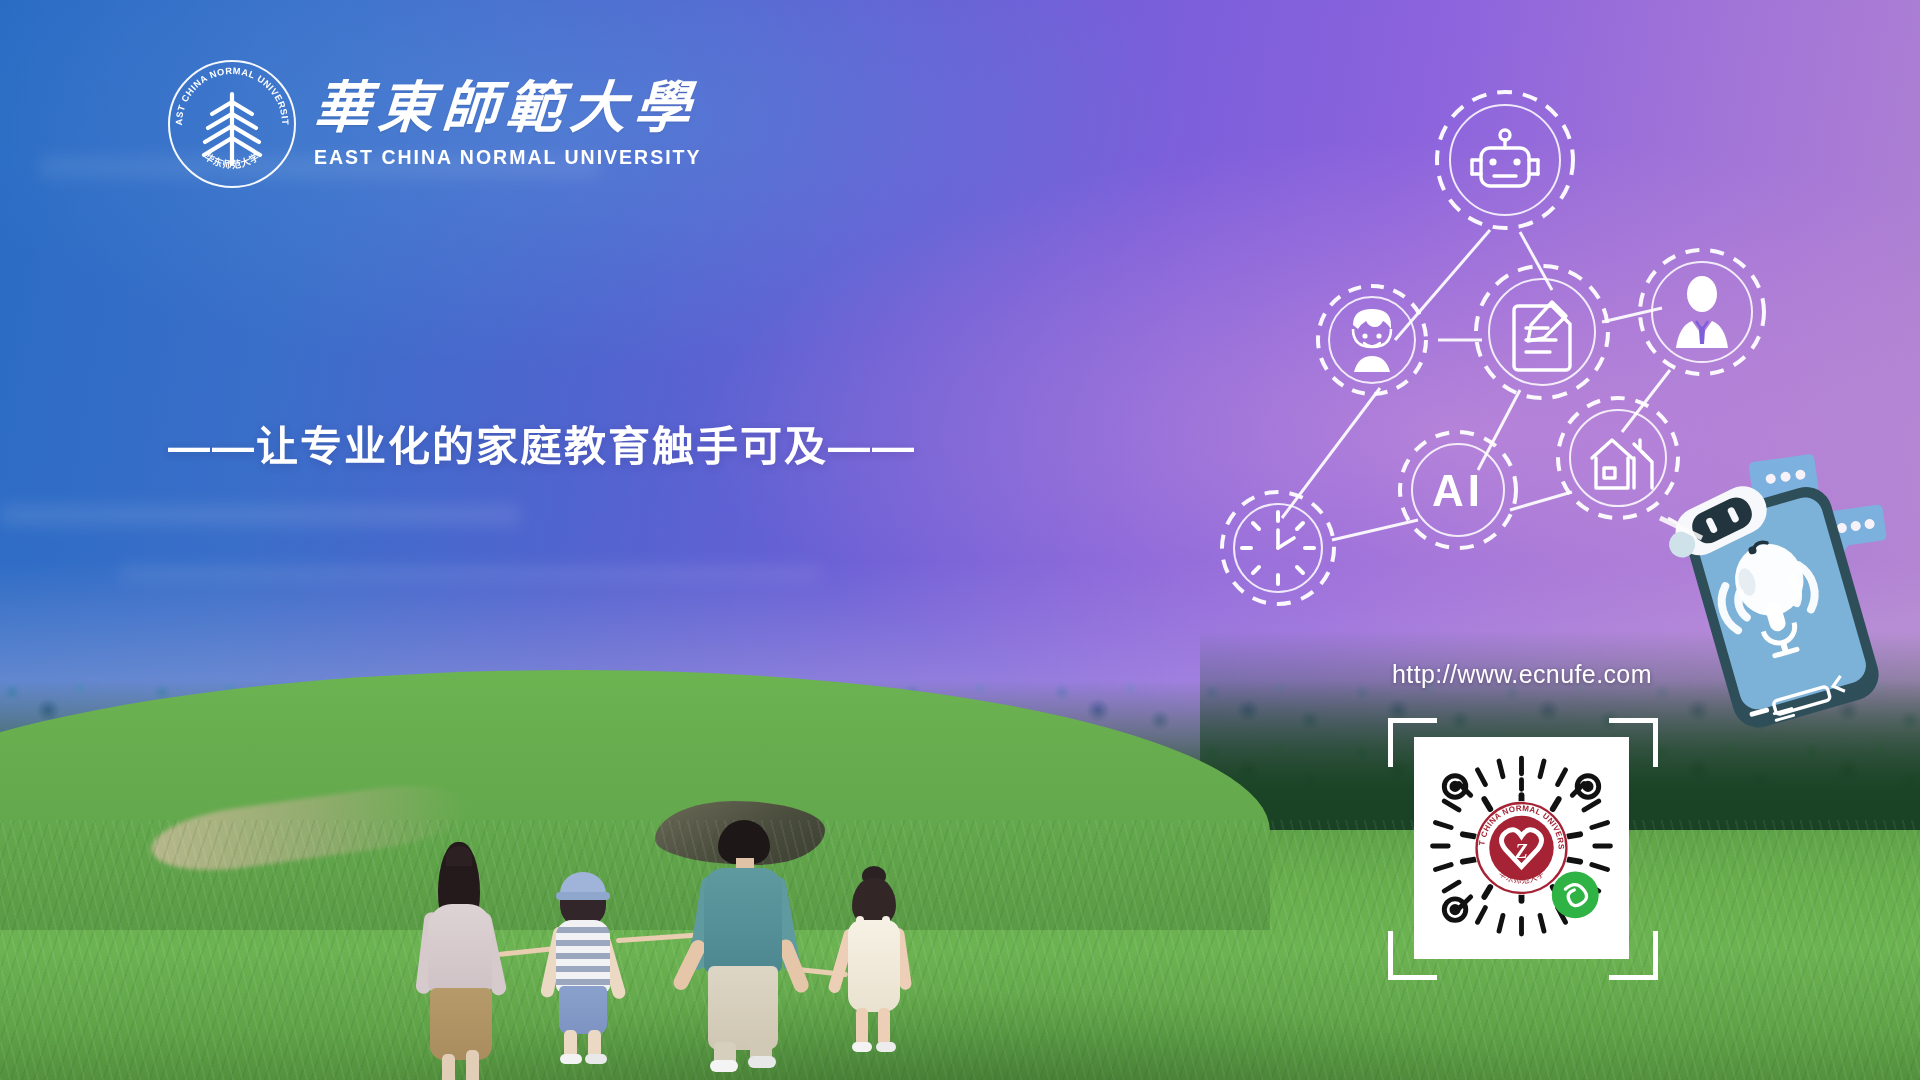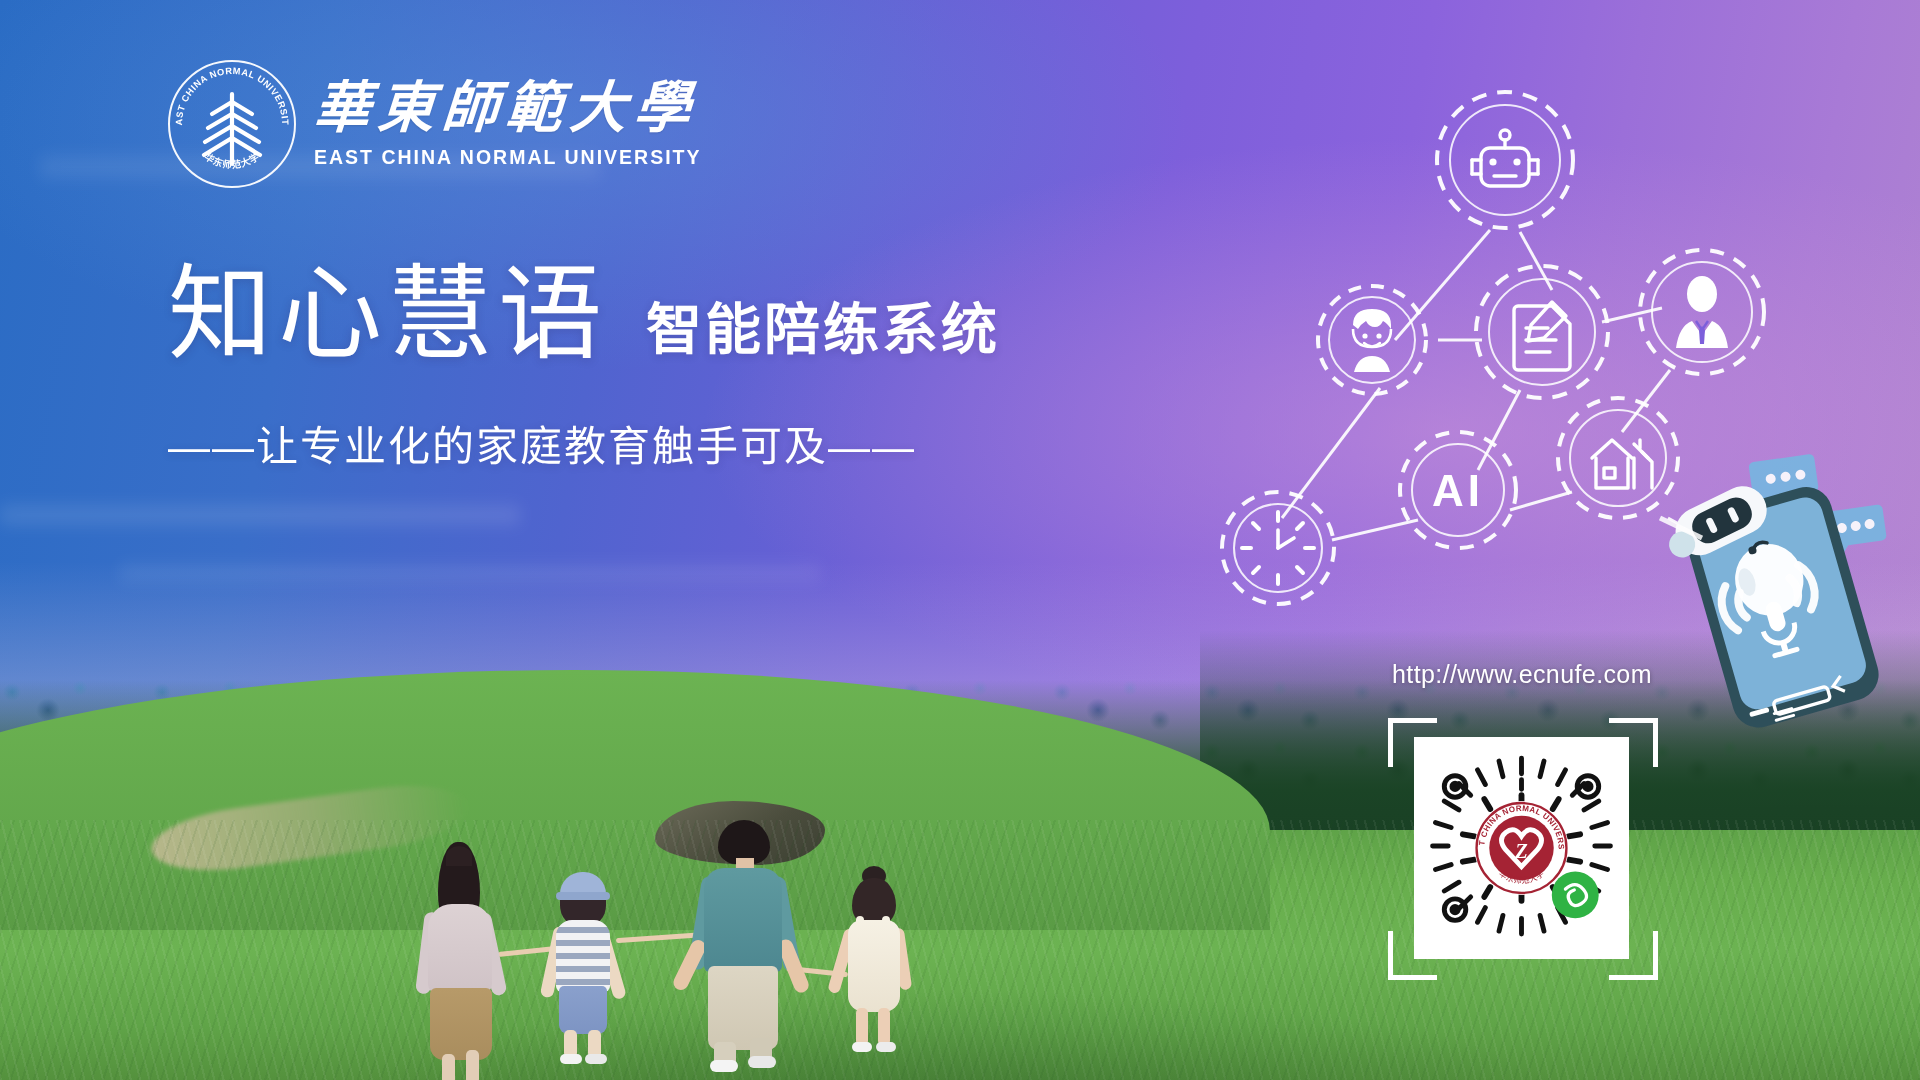--- a/index.html
+++ b/index.html
@@ -223,21 +223,21 @@
     font-family:"DejaVu Sans","Liberation Sans",sans-serif;
     text-shadow:0 2px 10px rgba(40,30,90,.22);
   }
   .headline-sub{
     font-size:56px;color:#fff;letter-spacing:3px;line-height:1;
     font-weight:700;padding-bottom:8px;
     text-shadow:0 2px 8px rgba(40,30,90,.20);
   }
   .tagline{
     position:absolute;left:168px;top:412px;
-    font-size:42px;color:#fff;letter-spacing:2px;font-weight:400;
+    font-size:42px;color:#fff;letter-spacing:2px;font-weight:700;
     text-shadow:0 2px 8px rgba(40,30,90,.20);
     white-space:nowrap;
   }
 
   
   .network{position:absolute;left:1190px;top:40px;width:620px;height:580px;}
   .network svg{width:100%;height:100%;overflow:visible;}
 
   
   .phone-robot{position:absolute;left:1660px;top:450px;width:270px;height:260px;}
@@ -371,24 +371,20 @@
           <path d="M36 95 L64 78 L92 95"></path>
         </g>
       </svg>
     </div>
     <div class="logo-words">
       <div class="logo-cn">華東師範大學</div>
       <div class="logo-en">EAST CHINA NORMAL UNIVERSITY</div>
     </div>
   </div>
 
-  <div class="headline">
-    <div class="headline-main">知心慧语</div>
-    <div class="headline-sub">智能陪练系统</div>
-  </div>
   <div class="tagline">——让专业化的家庭教育触手可及——</div>
 
   <div class="network">
     <svg viewBox="0 0 620 580" aria-hidden="true">
       <g stroke="#ffffff" stroke-width="3" fill="none" opacity=".92">
         <line x1="300" y1="190" x2="205" y2="300"></line>
         <line x1="330" y1="192" x2="362" y2="250"></line>
         <line x1="248" y1="300" x2="292" y2="300"></line>
         <line x1="412" y1="282" x2="472" y2="268"></line>
         <line x1="190" y1="348" x2="92" y2="478"></line>

